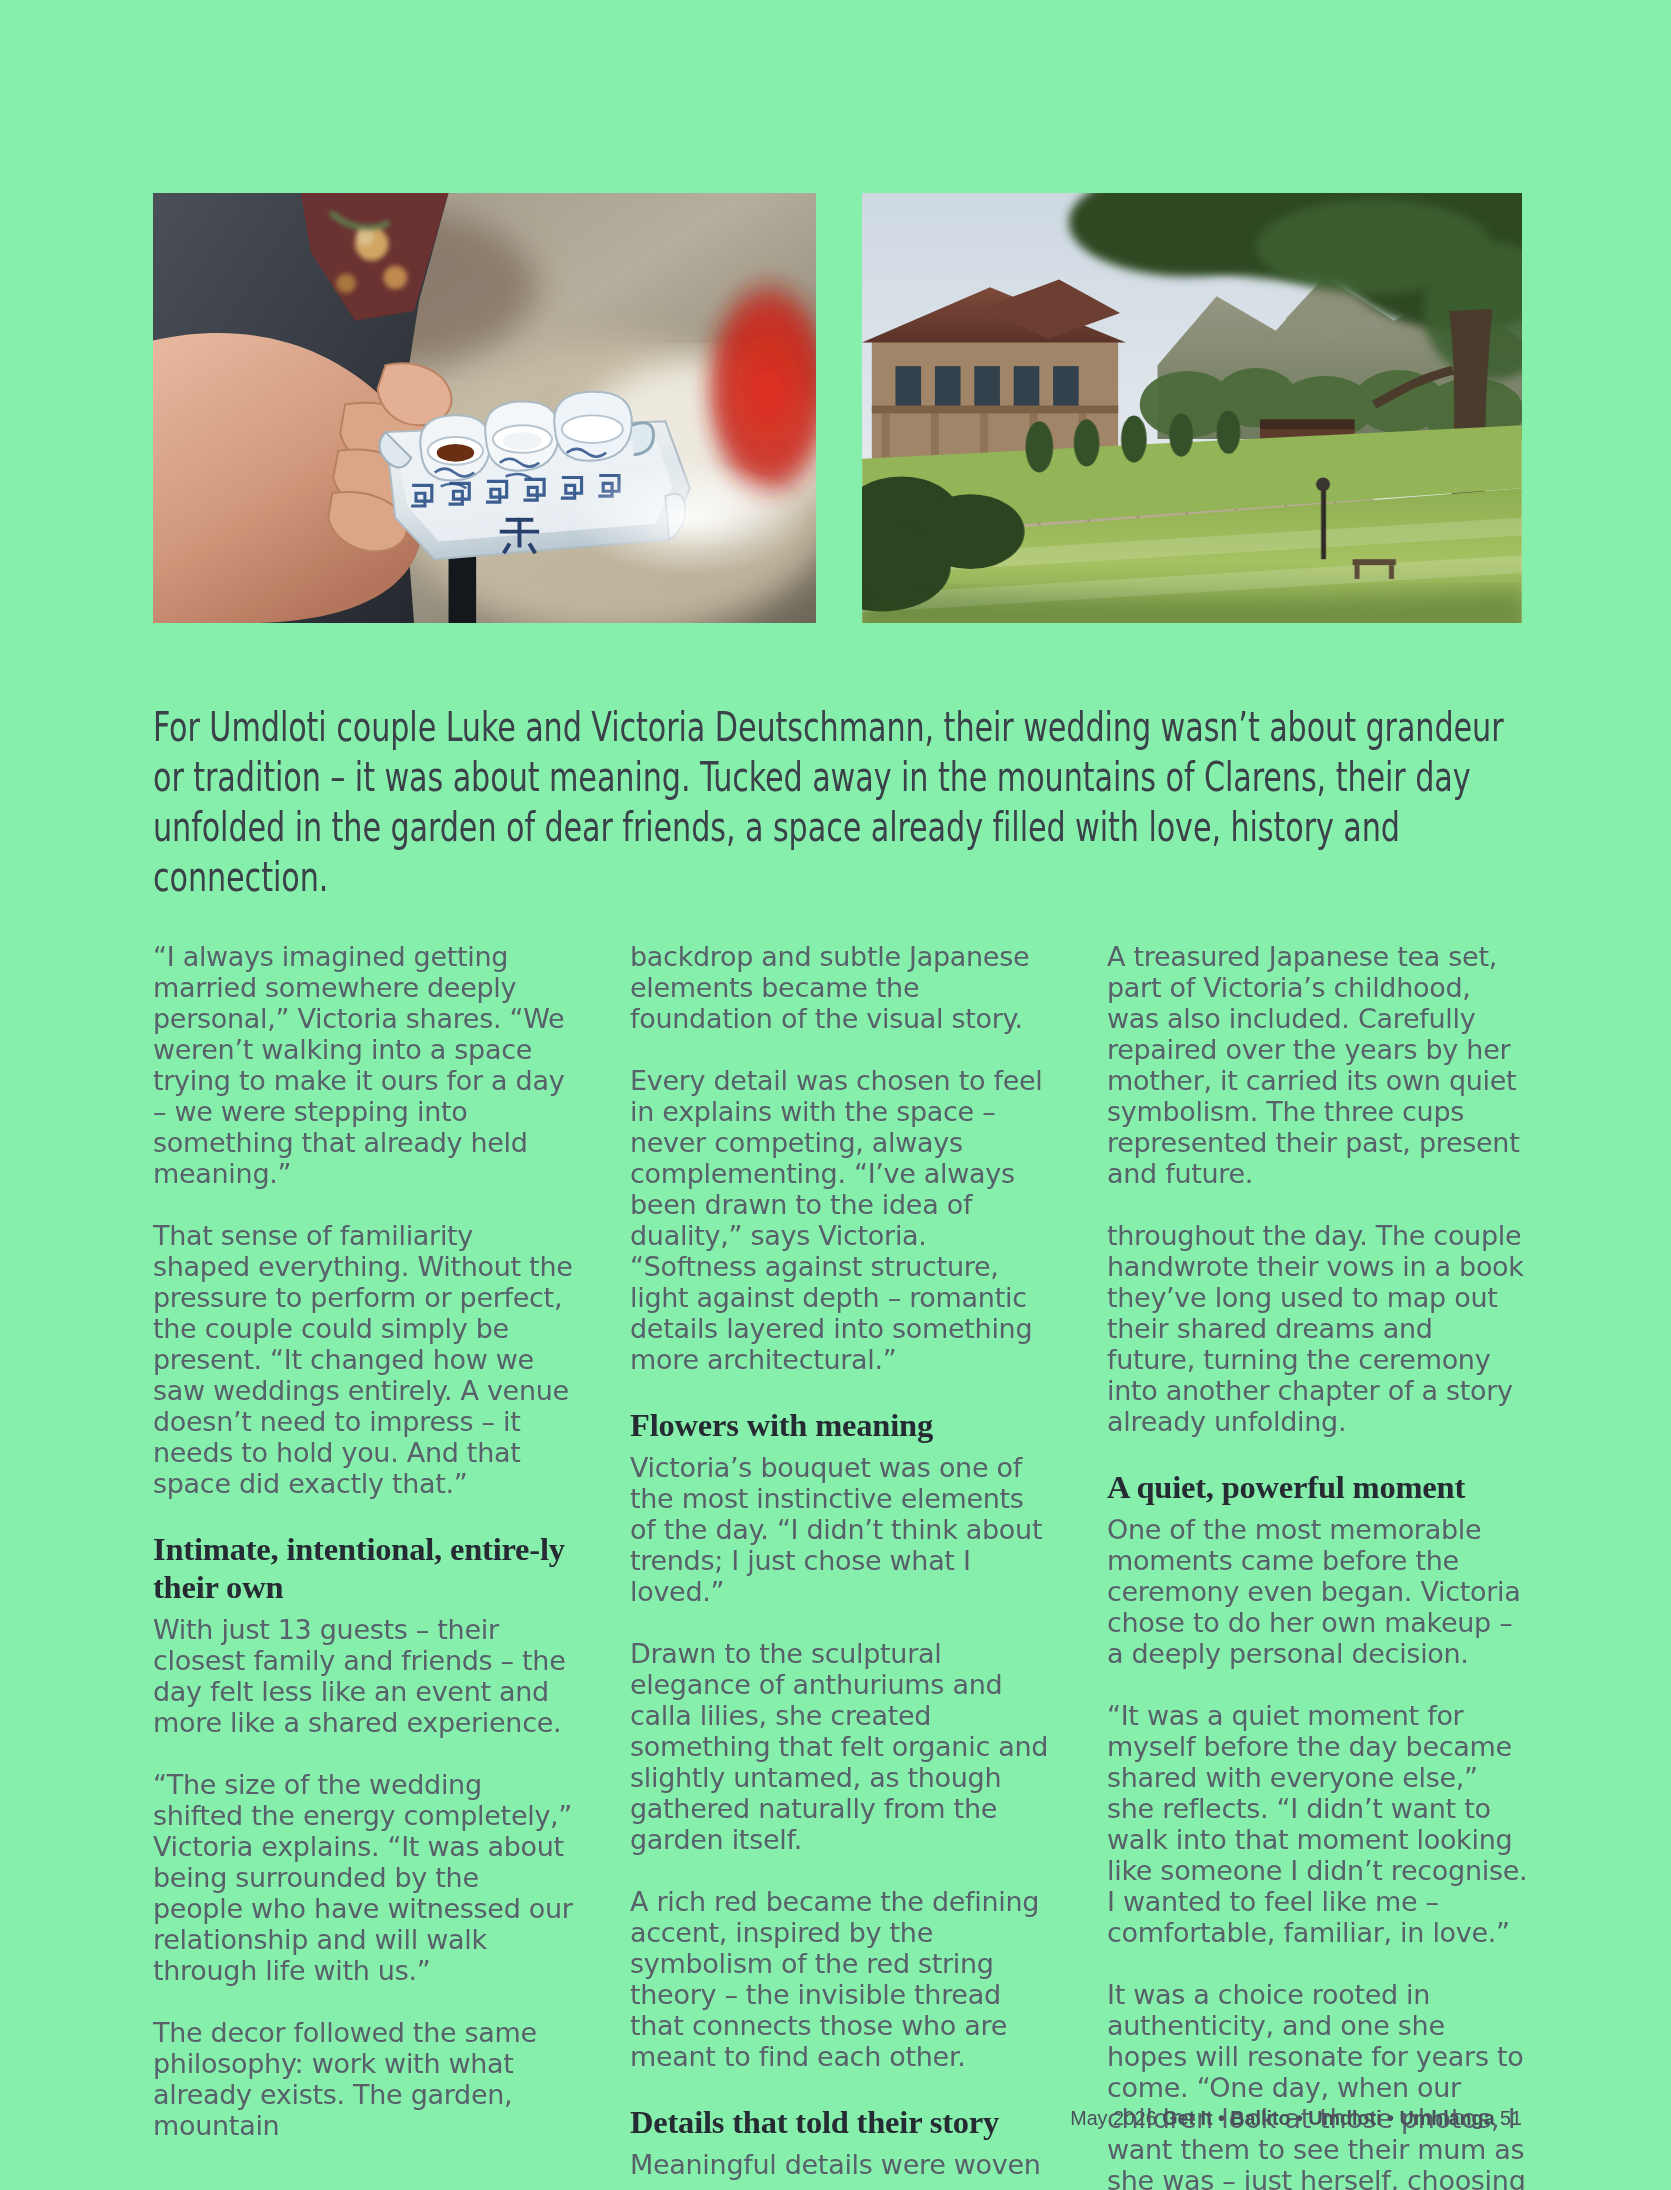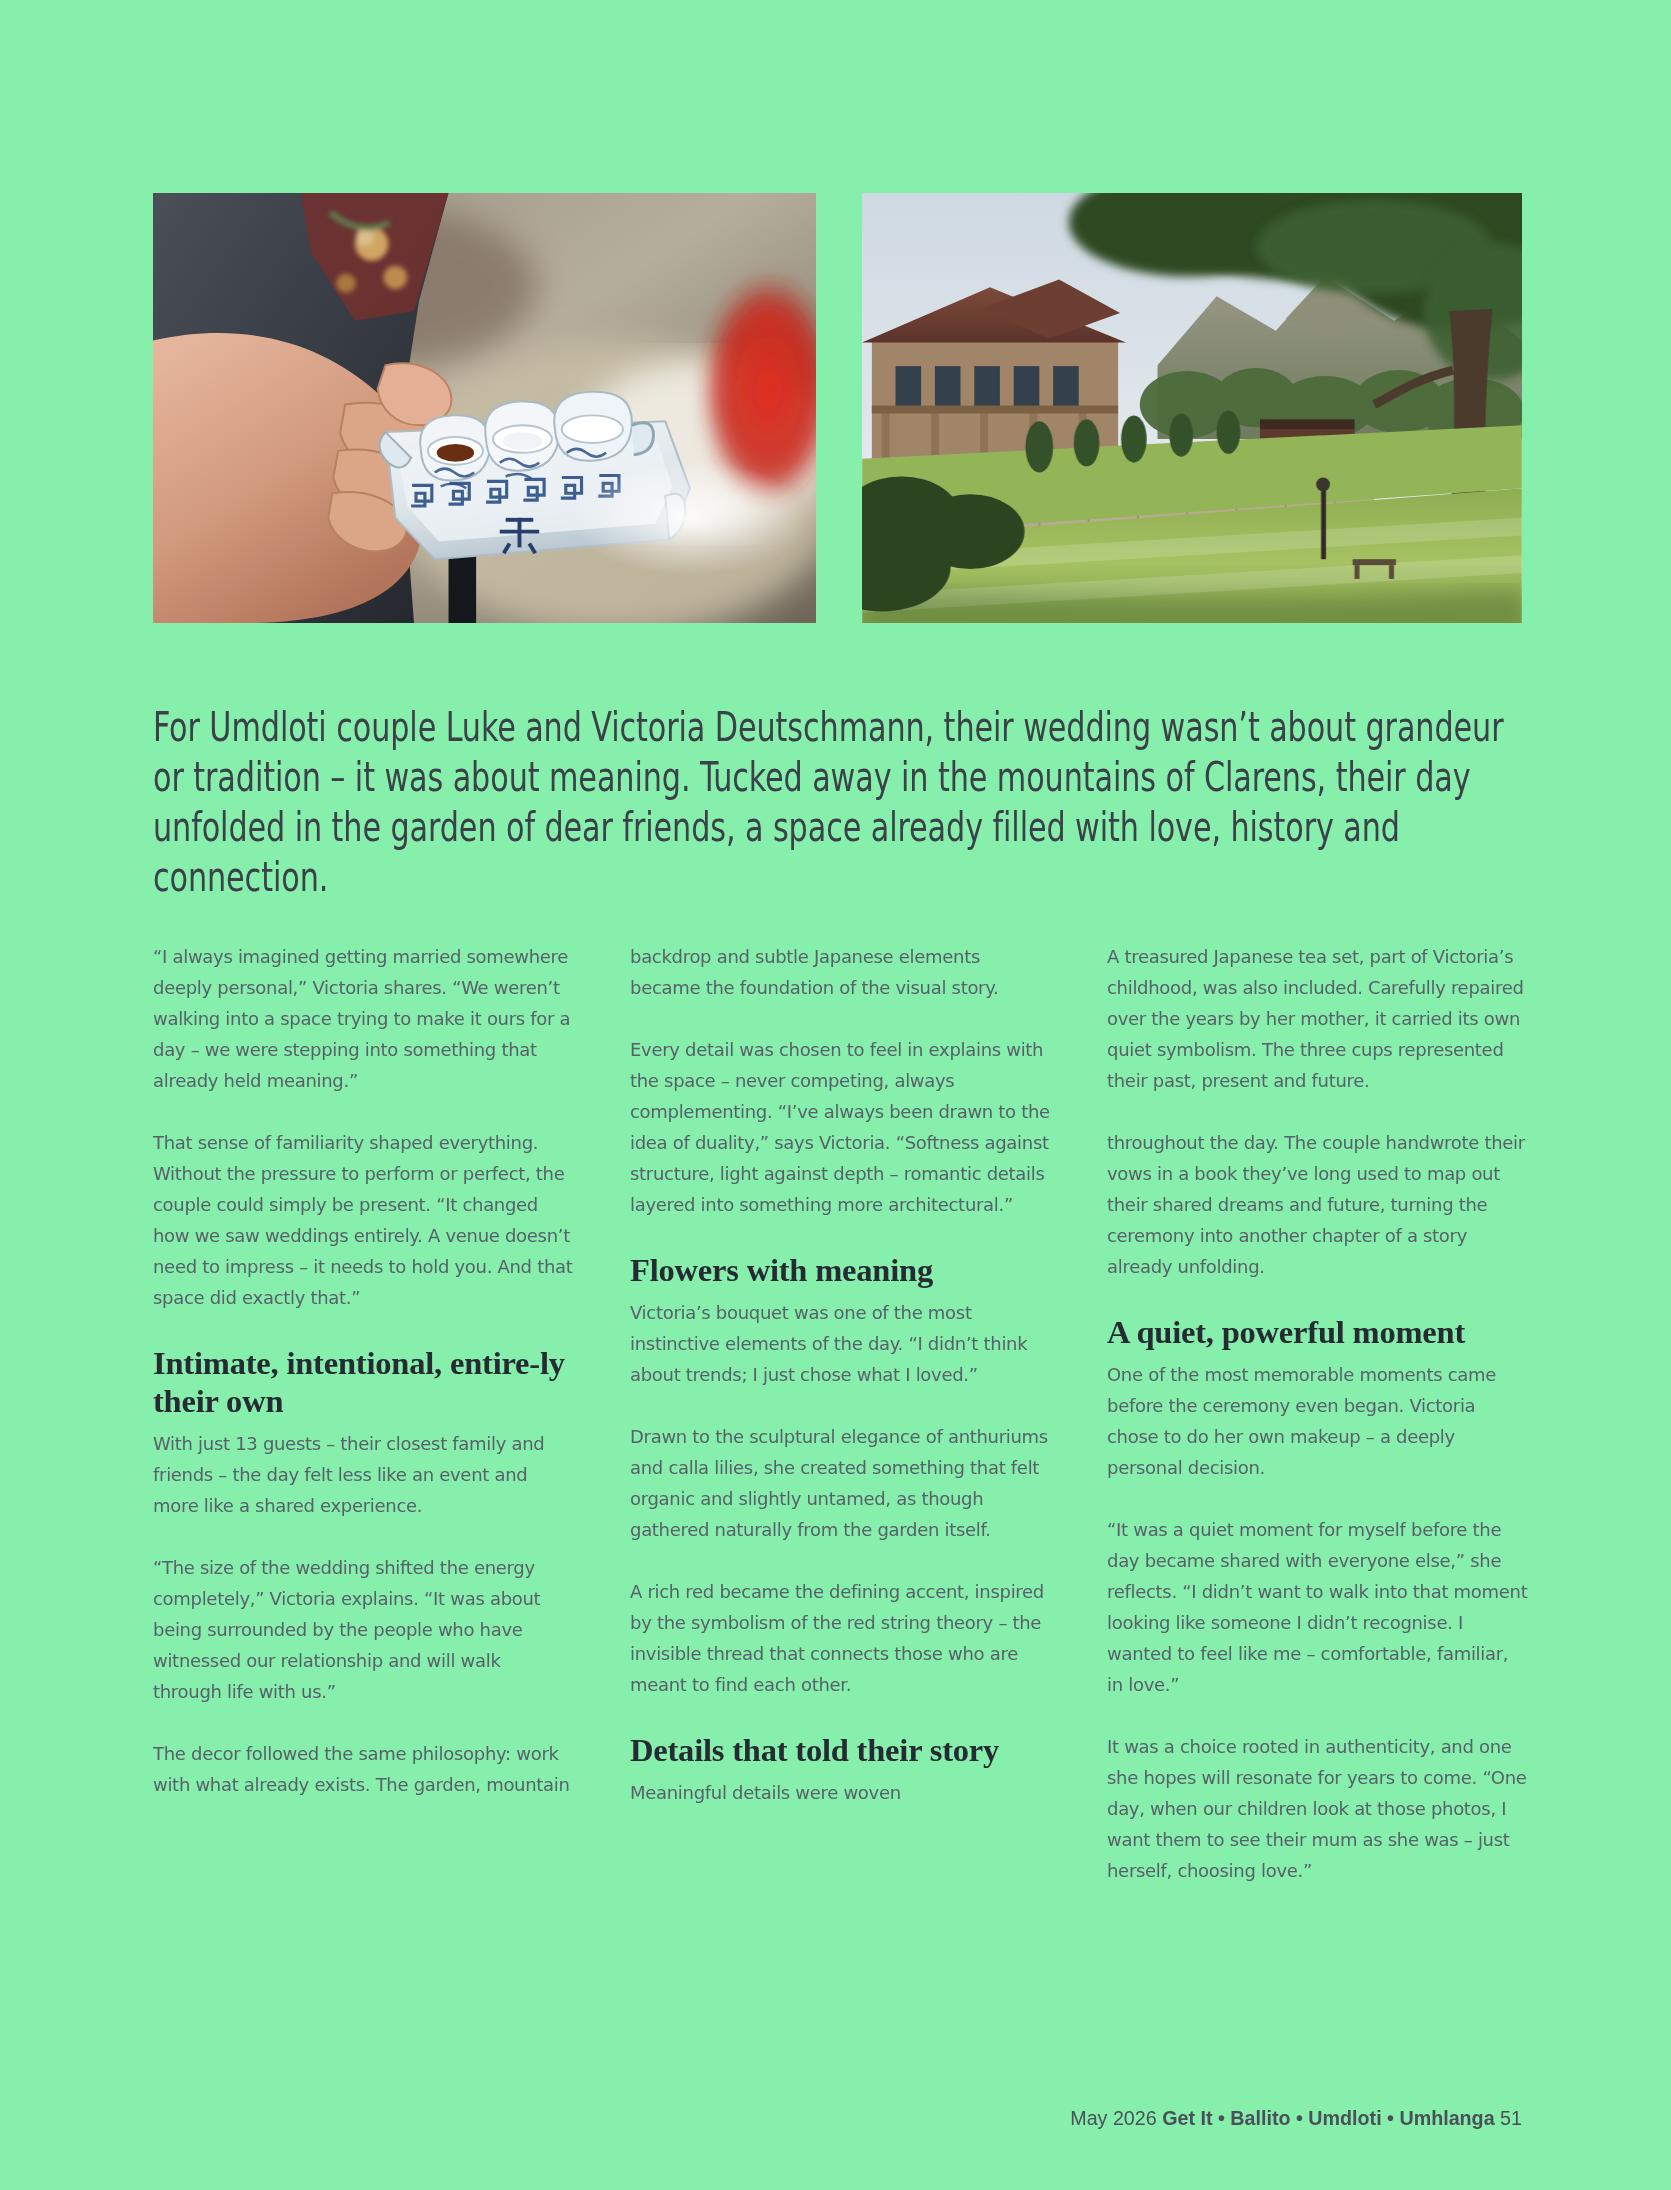--- a/index.html
+++ b/index.html
@@ -65,21 +65,21 @@
     top: 941px;
     width: 1374px;
     display: flex;
     gap: 56px;
   }
   .col { width: 421px; flex: 0 0 421px; }
   .col-3 { width: 421px; flex: 0 0 421px; }
 
   .body-p {
     font-family: "DejaVu Sans", "Liberation Sans", sans-serif;
-    font-size: 18px;
+    font-size: 27px;
     line-height: 31px;
     color: #58606a;
     margin: 0 0 31px 0;
     letter-spacing: -0.3px;
     font-weight: 400;
   }
   .body-p.tight { margin-bottom: 0; }
 
   h2.sec {
     font-family: "Liberation Serif", "DejaVu Serif", serif;

